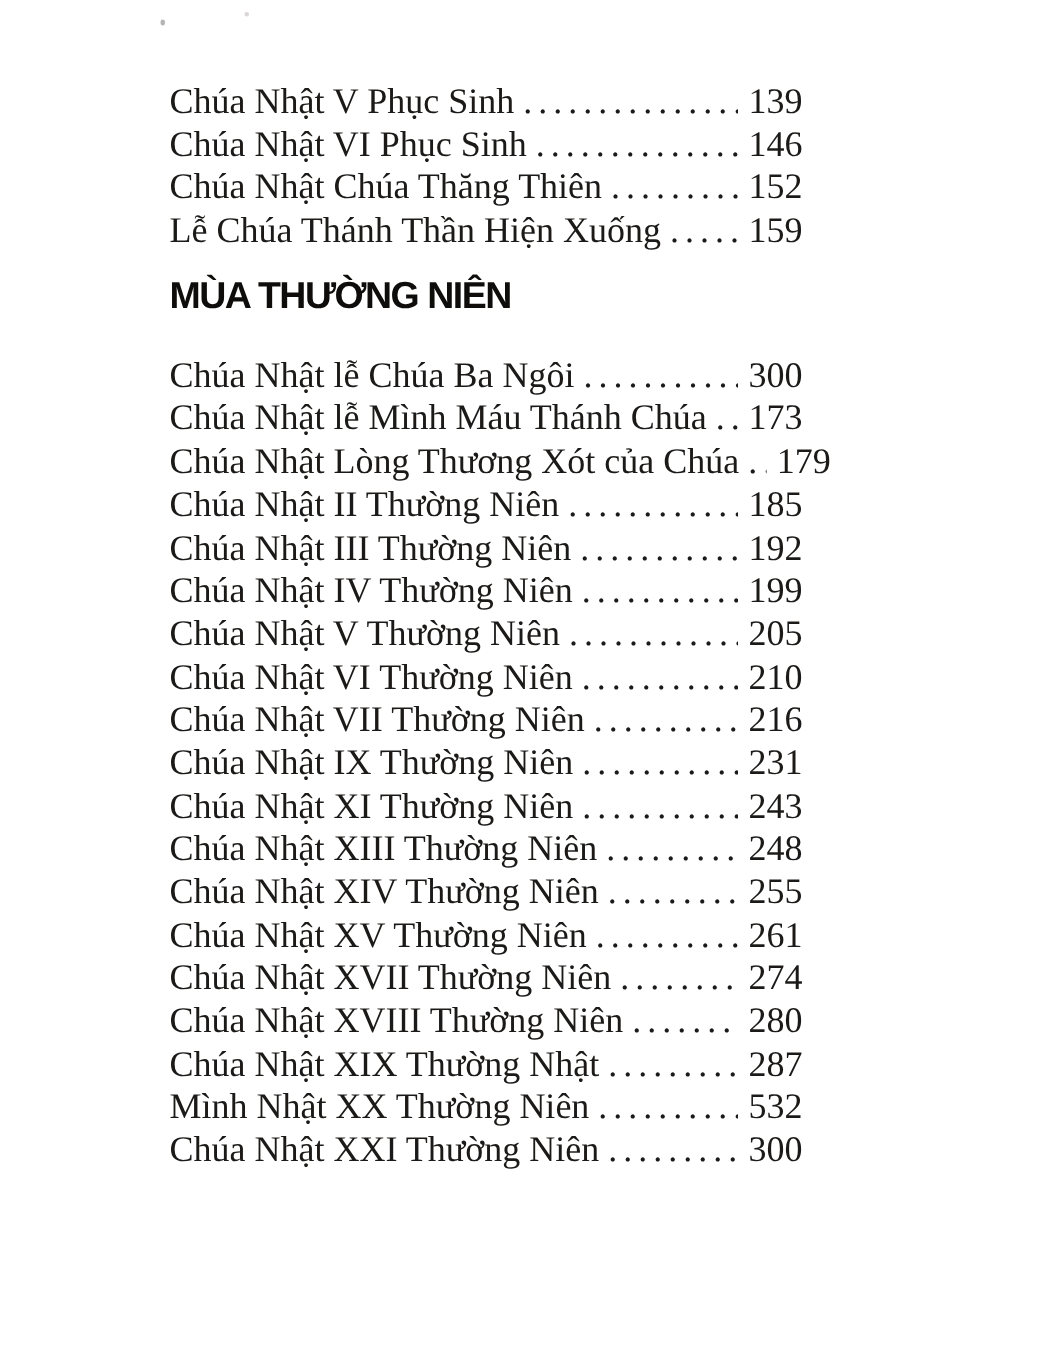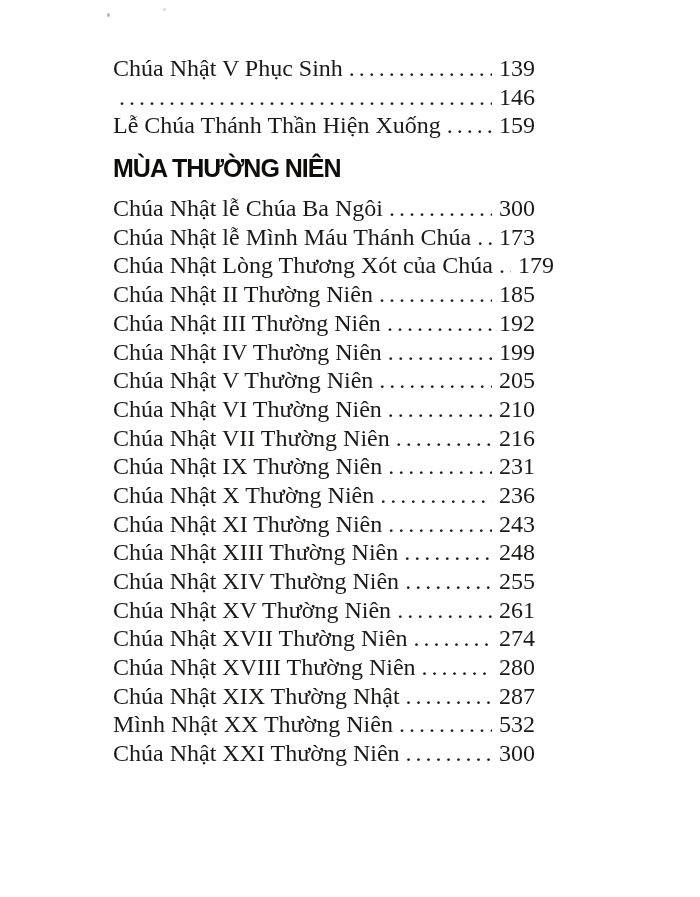--- a/index.html
+++ b/index.html
@@ -40,21 +40,21 @@
     font-size: 24px;
     color: #1b1a18;
   }
   .toc-page {
     flex: 0 0 auto;
     min-width: 44px;
     text-align: left;
   }
   .section-heading {
     margin-top: 13px;
-    margin-bottom: 11px;
+    margin-bottom: 25px;
     height: 30px;
     line-height: 30px;
     font-family: "Liberation Sans", "DejaVu Sans", sans-serif;
     font-weight: 700;
     font-size: 25px;
     letter-spacing: -1px;
     color: #0e0d0c;
   }
   .speck { position: absolute; border-radius: 50%; }
   .speck-1 { left: 107px; top: 13px; width: 3px; height: 4px; background: #b5b5b5; }
@@ -68,22 +68,28 @@
   <span class="speck speck-2"></span>
 
   <div class="toc">
 
     <div class="toc-row">
       <span class="toc-title">Chúa Nhật V Phục Sinh</span>
       <span class="toc-dots"></span>
       <span class="toc-page">139</span>
     </div>
     <div class="toc-row">
+      <span class="toc-title">Chúa Nhật VI Phục Sinh</span>
       <span class="toc-dots"></span>
       <span class="toc-page">146</span>
+    </div>
+    <div class="toc-row">
+      <span class="toc-title">Chúa Nhật Chúa Thăng Thiên</span>
+      <span class="toc-dots"></span>
+      <span class="toc-page">152</span>
     </div>
     <div class="toc-row">
       <span class="toc-title">Lễ Chúa Thánh Thần Hiện Xuống</span>
       <span class="toc-dots"></span>
       <span class="toc-page">159</span>
     </div>
 
     <div class="section-heading">MÙA THƯỜNG NIÊN</div>
 
     <div class="toc-row">
@@ -130,25 +136,20 @@
       <span class="toc-title">Chúa Nhật VII Thường Niên</span>
       <span class="toc-dots"></span>
       <span class="toc-page">216</span>
     </div>
     <div class="toc-row">
       <span class="toc-title">Chúa Nhật IX Thường Niên</span>
       <span class="toc-dots"></span>
       <span class="toc-page">231</span>
     </div>
     <div class="toc-row">
-      <span class="toc-title">Chúa Nhật X Thường Niên</span>
-      <span class="toc-dots"></span>
-      <span class="toc-page">236</span>
-    </div>
-    <div class="toc-row">
       <span class="toc-title">Chúa Nhật XI Thường Niên</span>
       <span class="toc-dots"></span>
       <span class="toc-page">243</span>
     </div>
     <div class="toc-row">
       <span class="toc-title">Chúa Nhật XIII Thường Niên</span>
       <span class="toc-dots"></span>
       <span class="toc-page">248</span>
     </div>
     <div class="toc-row">

